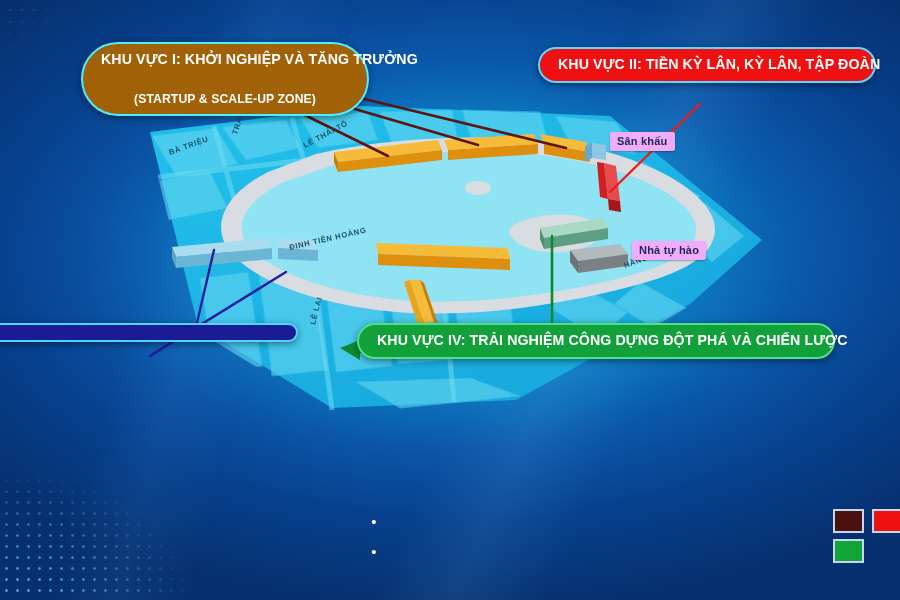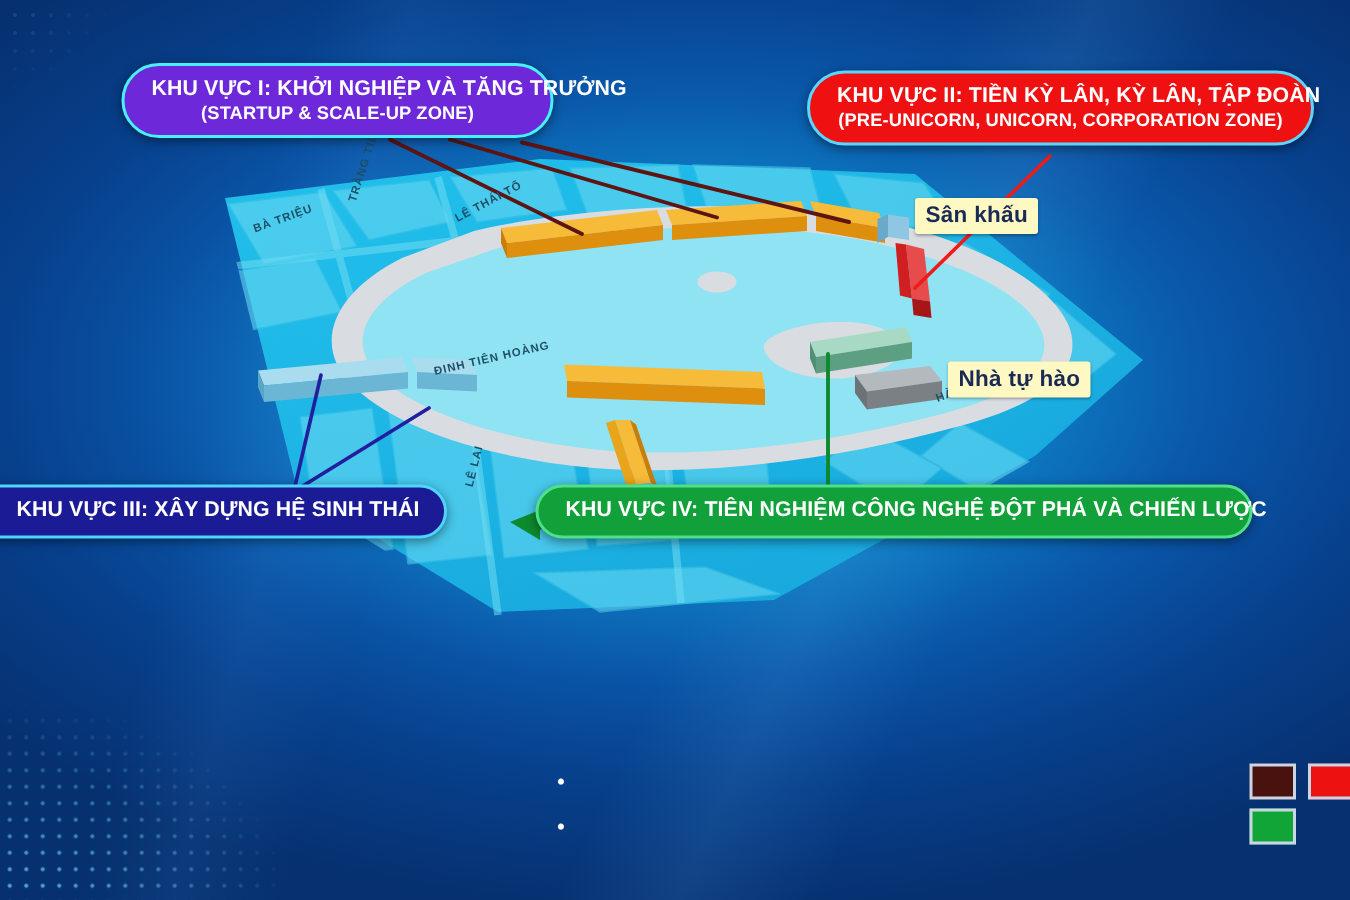--- a/index.html
+++ b/index.html
@@ -46,43 +46,43 @@
   
   .pill{
     position:absolute;box-sizing:border-box;
     color:#fff;text-align:center;
     border-radius:999px;
     padding:7px 18px 8px;
     box-shadow:0 2px 7px rgba(0,0,0,.45);
     letter-spacing:.1px;
   }
   .pill .l1{font-size:14.2px;font-weight:bold;line-height:1.18;white-space:nowrap;}
-  .pill .l2{font-size:12.2px;font-weight:bold;line-height:1.2;white-space:nowrap;}
+  .pill .l2{font-size:12.2px;font-weight:bold;line-height:1.2;white-space:nowrap;margin-top:24px;}
   #zone-1{
     left:81px;top:42px;width:288px;
     background:#4a120f;border:2px solid #49f0ff;
   }
   #zone-2{
     left:538px;top:47px;width:338px;
     background:#ef1111;border:2px solid #5bd7ff;
   }
   #zone-3{
     left:-9px;top:323px;width:307px;
     background:#1b1b96;border:2px solid #4fd4ff;
     border-top-left-radius:0;border-bottom-left-radius:0;
   }
   #zone-4{
     left:357px;top:323px;width:478px;
     background:#12a03a;border:2px solid #4fe08a;
   }
 
   
   .callout{
-    position:absolute;background:#fef9c3;color:#1a2a55;
-    font-size:15px;font-weight:bold;letter-spacing:.2px;
+    position:absolute;background:#f0abfc;color:#1a2a55;
+    font-size:11px;font-weight:bold;letter-spacing:.2px;
     padding:3px 7px 4px;border-radius:2px;white-space:nowrap;
     box-shadow:0 1px 2px rgba(0,0,0,.3);
   }
   #callout-stage{left:610px;top:132px;}
   #callout-pride{left:632px;top:241px;}
 
   
   #legend{position:absolute;left:366px;top:506px;width:534px;}
   .legend-row{display:flex;align-items:center;height:30px;}
   .bullet{
@@ -252,36 +252,34 @@
   <g id="street-labels" fill="#1f4f66" font-family="Liberation Sans, sans-serif" font-size="7.6" font-weight="bold" letter-spacing="0.7">
       <text x="170" y="155" transform="rotate(-20 170 155)">BÀ TRIỆU</text>
       <text x="237" y="135" transform="rotate(-72 237 135)">TRÀNG TIỀN</text>
       <text x="305" y="148" transform="rotate(-28 305 148)">LÊ THÁI TỔ</text>
       <text x="290" y="250" transform="rotate(-13 290 250)">ĐINH TIÊN HOÀNG</text>
       <text x="315" y="325" transform="rotate(-76 315 325)">LÊ LAI</text>
       <text x="625" y="268" transform="rotate(-20 625 268)">HÀNG DẦU</text>
     </g>
 </svg>
 
-<div class="pill" id="zone-1" style="background: #6d28d9; border-color: rgb(73, 240, 255);">
+<div class="pill" id="zone-1" style="background: #a16207; border-color: rgb(73, 240, 255);">
   <div class="l1">KHU VỰC I: KHỞI NGHIỆP VÀ TĂNG TRƯỞNG</div>
   <div class="l2">(STARTUP &amp; SCALE-UP ZONE)</div>
 </div>
 
 <div class="pill" id="zone-2" style="background: rgb(239, 17, 17); border-color: rgb(91, 215, 255);">
   <div class="l1">KHU VỰC II: TIỀN KỲ LÂN, KỲ LÂN, TẬP ĐOÀN</div>
-  <div class="l2">(PRE-UNICORN, UNICORN, CORPORATION ZONE)</div>
 </div>
 
 <div class="pill" id="zone-3" style="background: rgb(27, 27, 150); border-color: rgb(79, 212, 255);">
-  <div class="l1">KHU VỰC III: XÂY DỰNG HỆ SINH THÁI</div>
 </div>
 
 <div class="pill" id="zone-4" style="background: rgb(18, 160, 58); border-color: rgb(79, 224, 138);">
-  <div class="l1">KHU VỰC IV: TIÊN NGHIỆM CÔNG NGHỆ ĐỘT PHÁ VÀ CHIẾN LƯỢC</div>
+  <div class="l1">KHU VỰC IV: TRẢI NGHIỆM CÔNG DỰNG ĐỘT PHÁ VÀ CHIẾN LƯỢC</div>
 </div>
 
 <div class="callout" id="callout-stage">Sân khấu</div>
 <div class="callout" id="callout-pride">Nhà tự hào</div>
 
 <div id="legend">
   <div class="legend-row">
     <span class="bullet">•</span>
   </div>
   <div class="legend-row">

